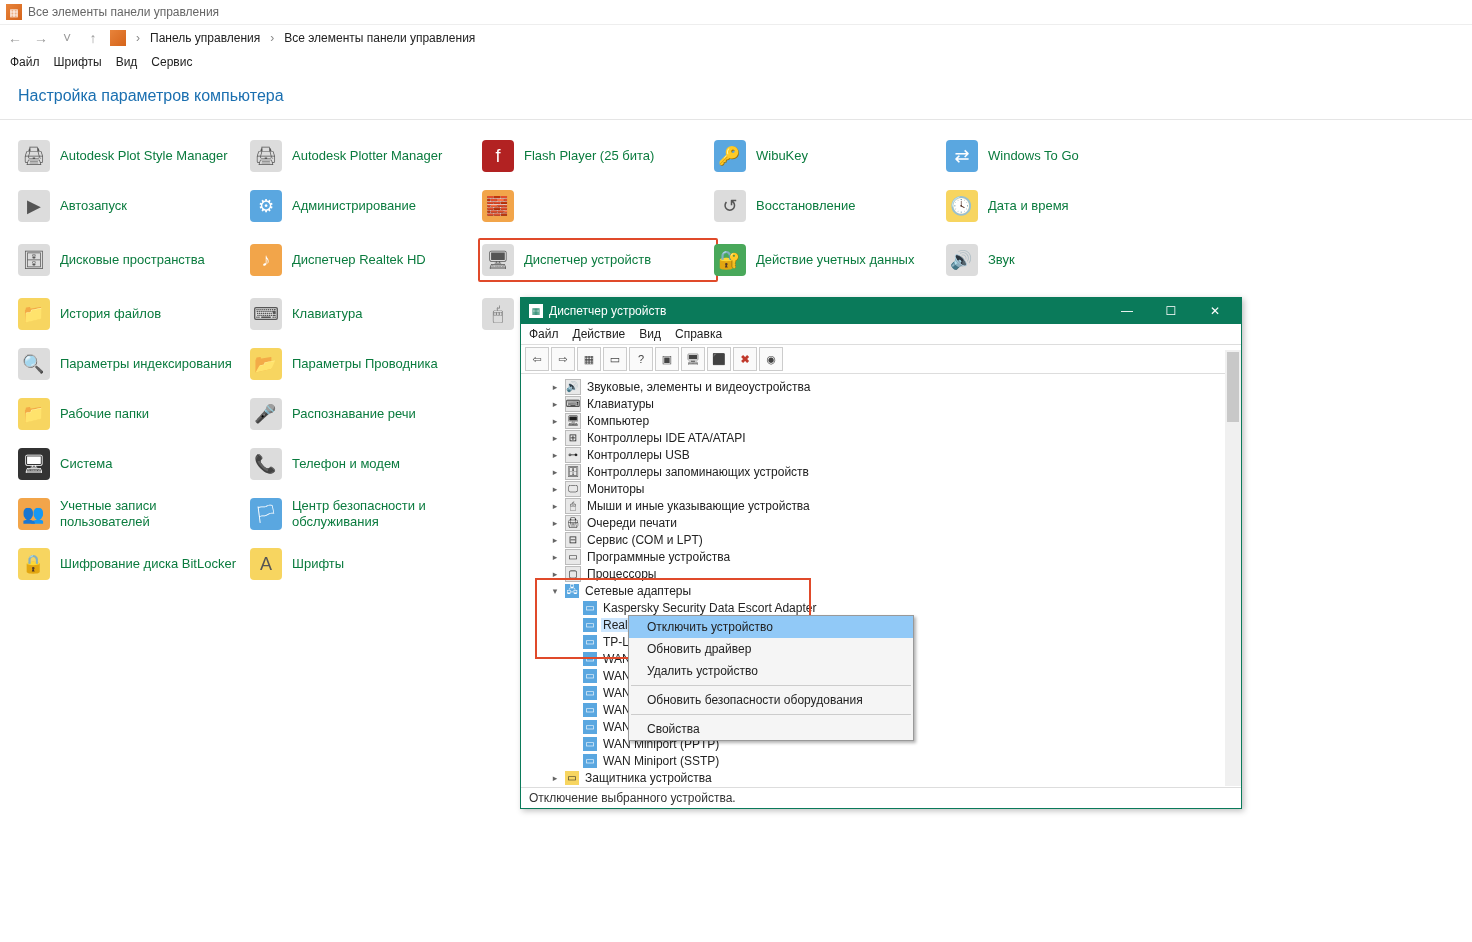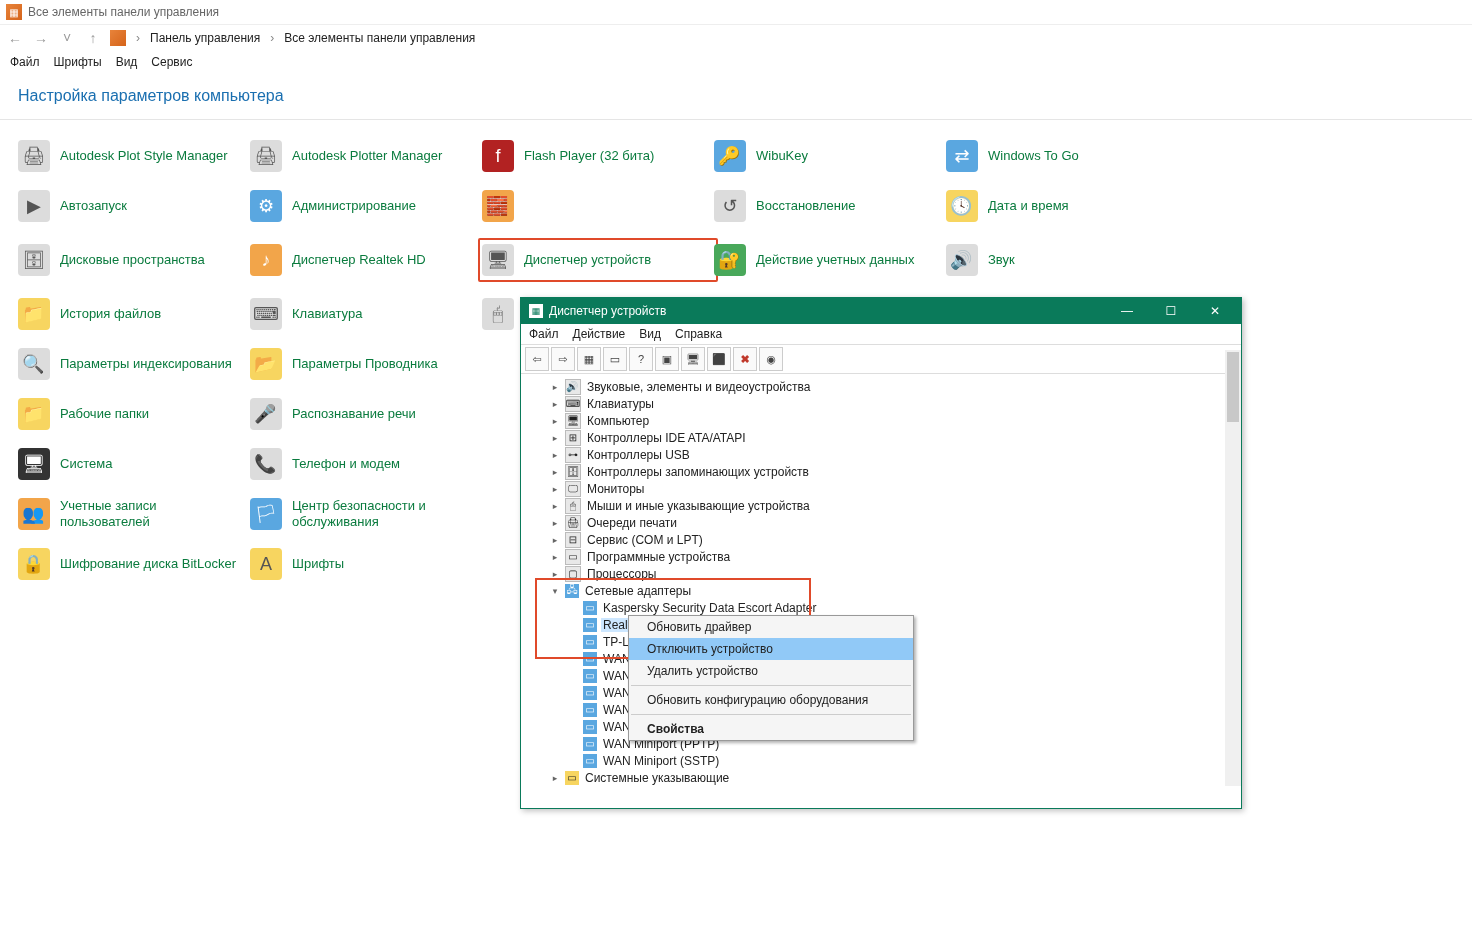--- a/index.html
+++ b/index.html
@@ -51,21 +51,21 @@
 .dm-redbox{position:absolute;border:2px solid #e04a2a;pointer-events:none}
 .dm-status{border-top:1px solid #ddd;padding:3px 8px;font-size:12px;color:#333}
 .dm-scrollbar-v{position:absolute;right:0;top:52px;bottom:22px;width:16px;background:#f0f0f0}
 .dm-scrollbar-v .thumb{position:absolute;left:2px;right:2px;top:2px;height:70px;background:#c8c8c8}
 
 
 .ctx{position:absolute;left:628px;top:615px;width:284px;background:#f5f5f5;border:1px solid #999;box-shadow:2px 2px 3px rgba(0,0,0,.3);font-size:12px}
 .ctx .mi{padding:4px 18px}
 .ctx .mi.hover{background:#91c9f7}
 .ctx .msep{height:1px;background:#ccc;margin:3px 2px}
-.ctx .mi.bold{font-weight:bold}
+.ctx .mi.bold{font-weight:normal}
 </style>
 </head>
 <body>
 
 <div class="titlebar">
   <div class="ticon">▦</div>
   <div class="ttext">Все элементы панели управления</div>
 </div>
 
 <div class="navbar">
@@ -95,21 +95,21 @@
     <div class="cp-item">
       <div class="cp-icon ic-grey">🖨</div>
       <div class="cp-label">Autodesk Plot Style Manager</div>
     </div>
     <div class="cp-item">
       <div class="cp-icon ic-grey">🖨</div>
       <div class="cp-label">Autodesk Plotter Manager</div>
     </div>
     <div class="cp-item">
       <div class="cp-icon ic-red">f</div>
-      <div class="cp-label">Flash Player (32 бита)</div>
+      <div class="cp-label">Flash Player (25 бита)</div>
     </div>
     <div class="cp-item">
       <div class="cp-icon ic-blue">🔑</div>
       <div class="cp-label">WibuKey</div>
     </div>
     <div class="cp-item">
       <div class="cp-icon ic-blue">⇄</div>
       <div class="cp-label">Windows To Go</div>
     </div>
     <div class="cp-item">
@@ -362,29 +362,30 @@
         <div class="lbl">WAN Miniport (PPTP)</div>
       </div>
       <div class="row" style="padding-left: 44px;">
         <div class="tw"></div>
         <div class="dico net">▭</div>
         <div class="lbl">WAN Miniport (SSTP)</div>
       </div>
       <div class="row" style="padding-left: 26px;">
         <div class="tw">▸</div>
         <div class="dico fold">▭</div>
-        <div class="lbl">Системные указывающие</div>
-      </div>
-    </div>
+        <div class="lbl">Защитника устройства</div>
+      </div>
+    </div>
+  <div class="dm-status">Отключение выбранного устройства.</div>
   <div class="dm-scrollbar-v">
       <div class="thumb"></div>
     </div>
 </div>
 
 <div class="ctx" id="ctx">
+    <div class="mi hover">Отключить устройство</div>
     <div class="mi">Обновить драйвер</div>
-    <div class="mi hover">Отключить устройство</div>
     <div class="mi">Удалить устройство</div>
     <div class="msep"></div>
-    <div class="mi">Обновить конфигурацию оборудования</div>
+    <div class="mi">Обновить безопасности оборудования</div>
     <div class="msep"></div>
     <div class="mi bold">Свойства</div>
   </div>
 
 </body></html>

